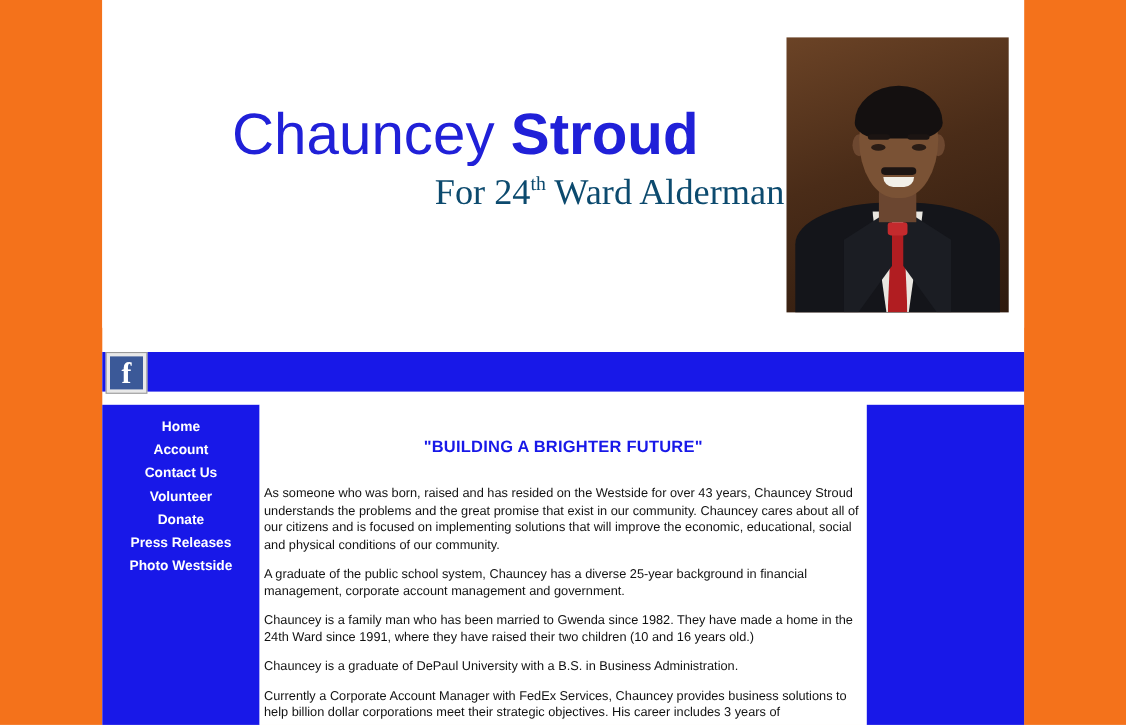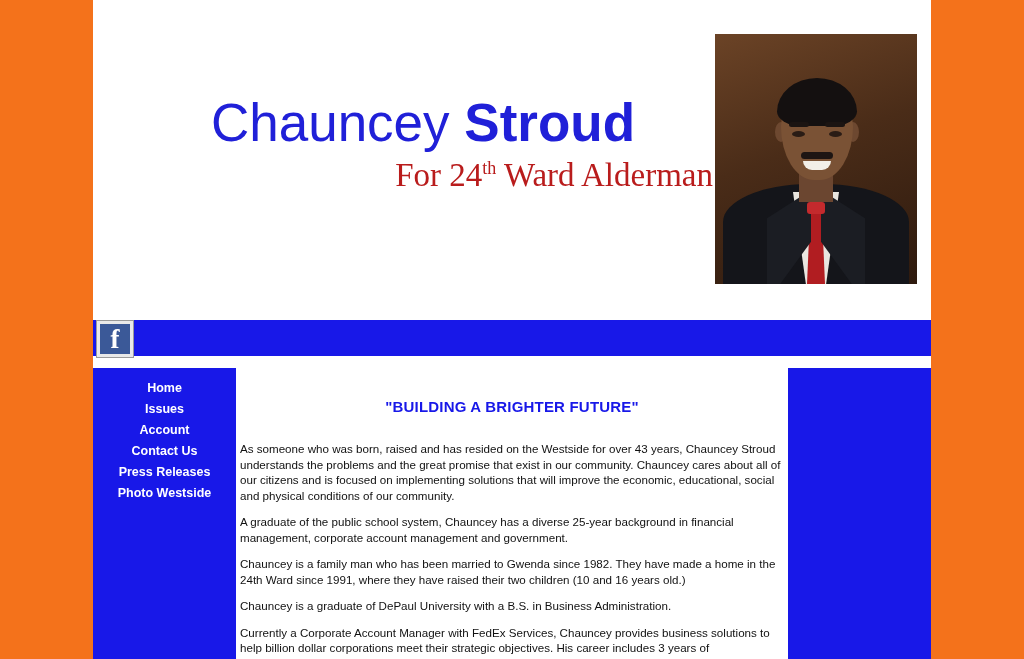--- a/index.html
+++ b/index.html
@@ -46,21 +46,21 @@
   }
   .logo-line1 .light {
     font-weight: normal;
   }
   .logo-line1 .bold {
     font-weight: bold;
   }
   .logo-line2 {
     font-family: "Liberation Serif", serif;
     font-size: 33px;
-    color: #b91c1c;
+    color: #0c4a6e;
     margin-top: 6px;
     white-space: nowrap;
     text-align: right;
     padding-right: 10px;
   }
   .logo-line2 sup {
     font-size: 18px;
     vertical-align: super;
   }
   
@@ -343,23 +343,24 @@
   <div class="blue-bar"></div>
 
   <div class="fb-icon">
     <div class="fb-inner">f</div>
   </div>
 
   <div class="content-wrap">
 
     <div class="sidebar">
       <a class="nav-item" href="#">Home</a>
-      <a class="nav-item" href="#">Issues</a>
       <a class="nav-item" href="#">Account</a>
       <a class="nav-item" href="#">Contact Us</a>
+      <a class="nav-item" href="#">Volunteer</a>
+      <a class="nav-item" href="#">Donate</a>
       <a class="nav-item" href="#">Press Releases</a>
       <a class="nav-item" href="#">Photo Westside</a>
     </div>
 
     <div class="main">
       <div class="headline">"BUILDING A BRIGHTER FUTURE"</div>
       <div class="body-text">
         <p>As someone who was born, raised and has resided on the Westside for over 43 years, Chauncey Stroud understands the problems and the great promise that exist in our community. Chauncey cares about all of our citizens and is focused on implementing solutions that will improve the economic, educational, social and physical conditions of our community.</p>
         <p>A graduate of the public school system, Chauncey has a diverse 25-year background in financial management, corporate account management and government.</p>
         <p>Chauncey is a family man who has been married to Gwenda since 1982. They have made a home in the 24th Ward since 1991, where they have raised their two children (10 and 16 years old.)</p>

